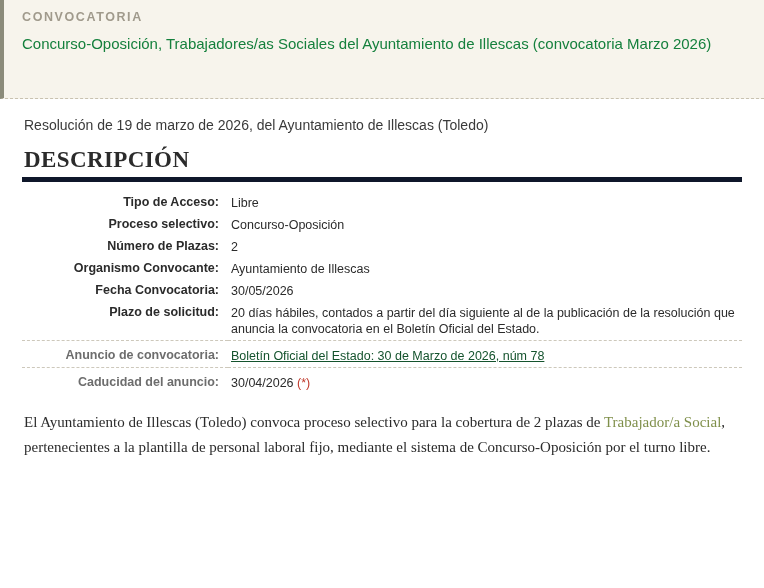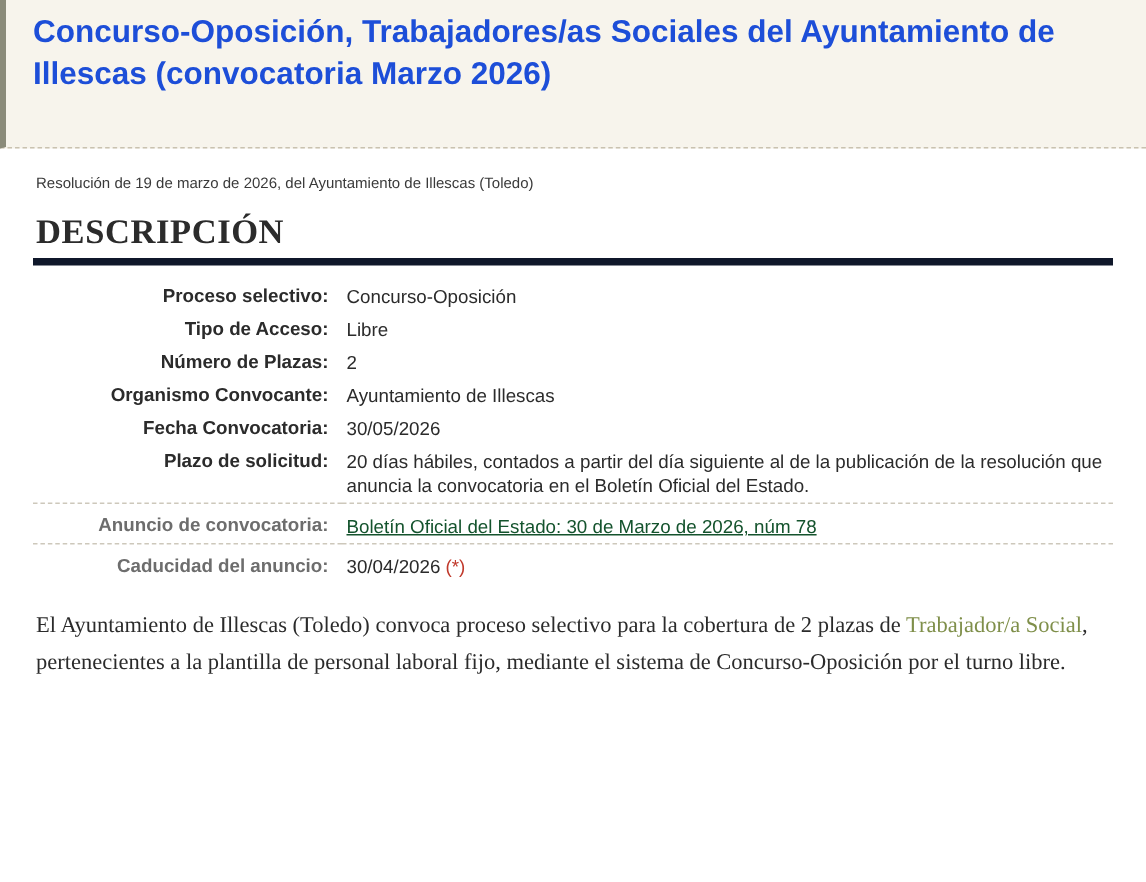--- a/index.html
+++ b/index.html
@@ -33,35 +33,35 @@
   .banner-kicker {
     font-size: 12.5px;
     letter-spacing: 1.6px;
     color: #a09a8c;
     font-weight: bold;
     text-transform: uppercase;
     margin: 2px 0 6px 2px;
   }
   .banner-title {
     font-family: "Liberation Sans", sans-serif;
-    font-size: 21px;
+    font-size: 15px;
     line-height: 28px;
-    color: #1d4ed8;
-    font-weight: bold;
+    color: #15803d;
+    font-weight: normal;
     margin: 0 0 0 2px;
     max-width: 730px;
   }
 
   
   .content {
     padding: 0 22px 0 22px;
     box-sizing: border-box;
   }
   .resolucion {
-    font-size: 10px;
+    font-size: 14px;
     color: #3a3a3a;
     margin: 18px 0 14px 2px;
   }
 
   h2.section-heading {
     font-family: "Liberation Serif", serif;
     font-size: 23px;
     font-weight: bold;
     color: #2b2b2b;
     letter-spacing: 0.4px;
@@ -128,38 +128,39 @@
   .highlight {
     color: #7f8f4a;
   }
 </style>
 </head>
 <body>
 
 <div class="page">
 
   <div class="banner">
+    <div class="banner-kicker">CONVOCATORIA</div>
     <h1 class="banner-title">Concurso-Oposición, Trabajadores/as Sociales del Ayuntamiento de Illescas (convocatoria Marzo 2026)</h1>
   </div>
 
   <div class="content">
 
     <p class="resolucion">Resolución de 19 de marzo de 2026, del Ayuntamiento de Illescas (Toledo)</p>
 
     <h2 class="section-heading">DESCRIPCIÓN</h2>
 
     <table class="def-table">
       <tbody>
         <tr>
+          <td class="label">Tipo de Acceso:</td>
+          <td class="value">Libre</td>
+        </tr>
+        <tr>
           <td class="label">Proceso selectivo:</td>
           <td class="value">Concurso-Oposición</td>
-        </tr>
-        <tr>
-          <td class="label">Tipo de Acceso:</td>
-          <td class="value">Libre</td>
         </tr>
         <tr>
           <td class="label">Número de Plazas:</td>
           <td class="value">2</td>
         </tr>
         <tr>
           <td class="label">Organismo Convocante:</td>
           <td class="value">Ayuntamiento de Illescas</td>
         </tr>
         <tr>

